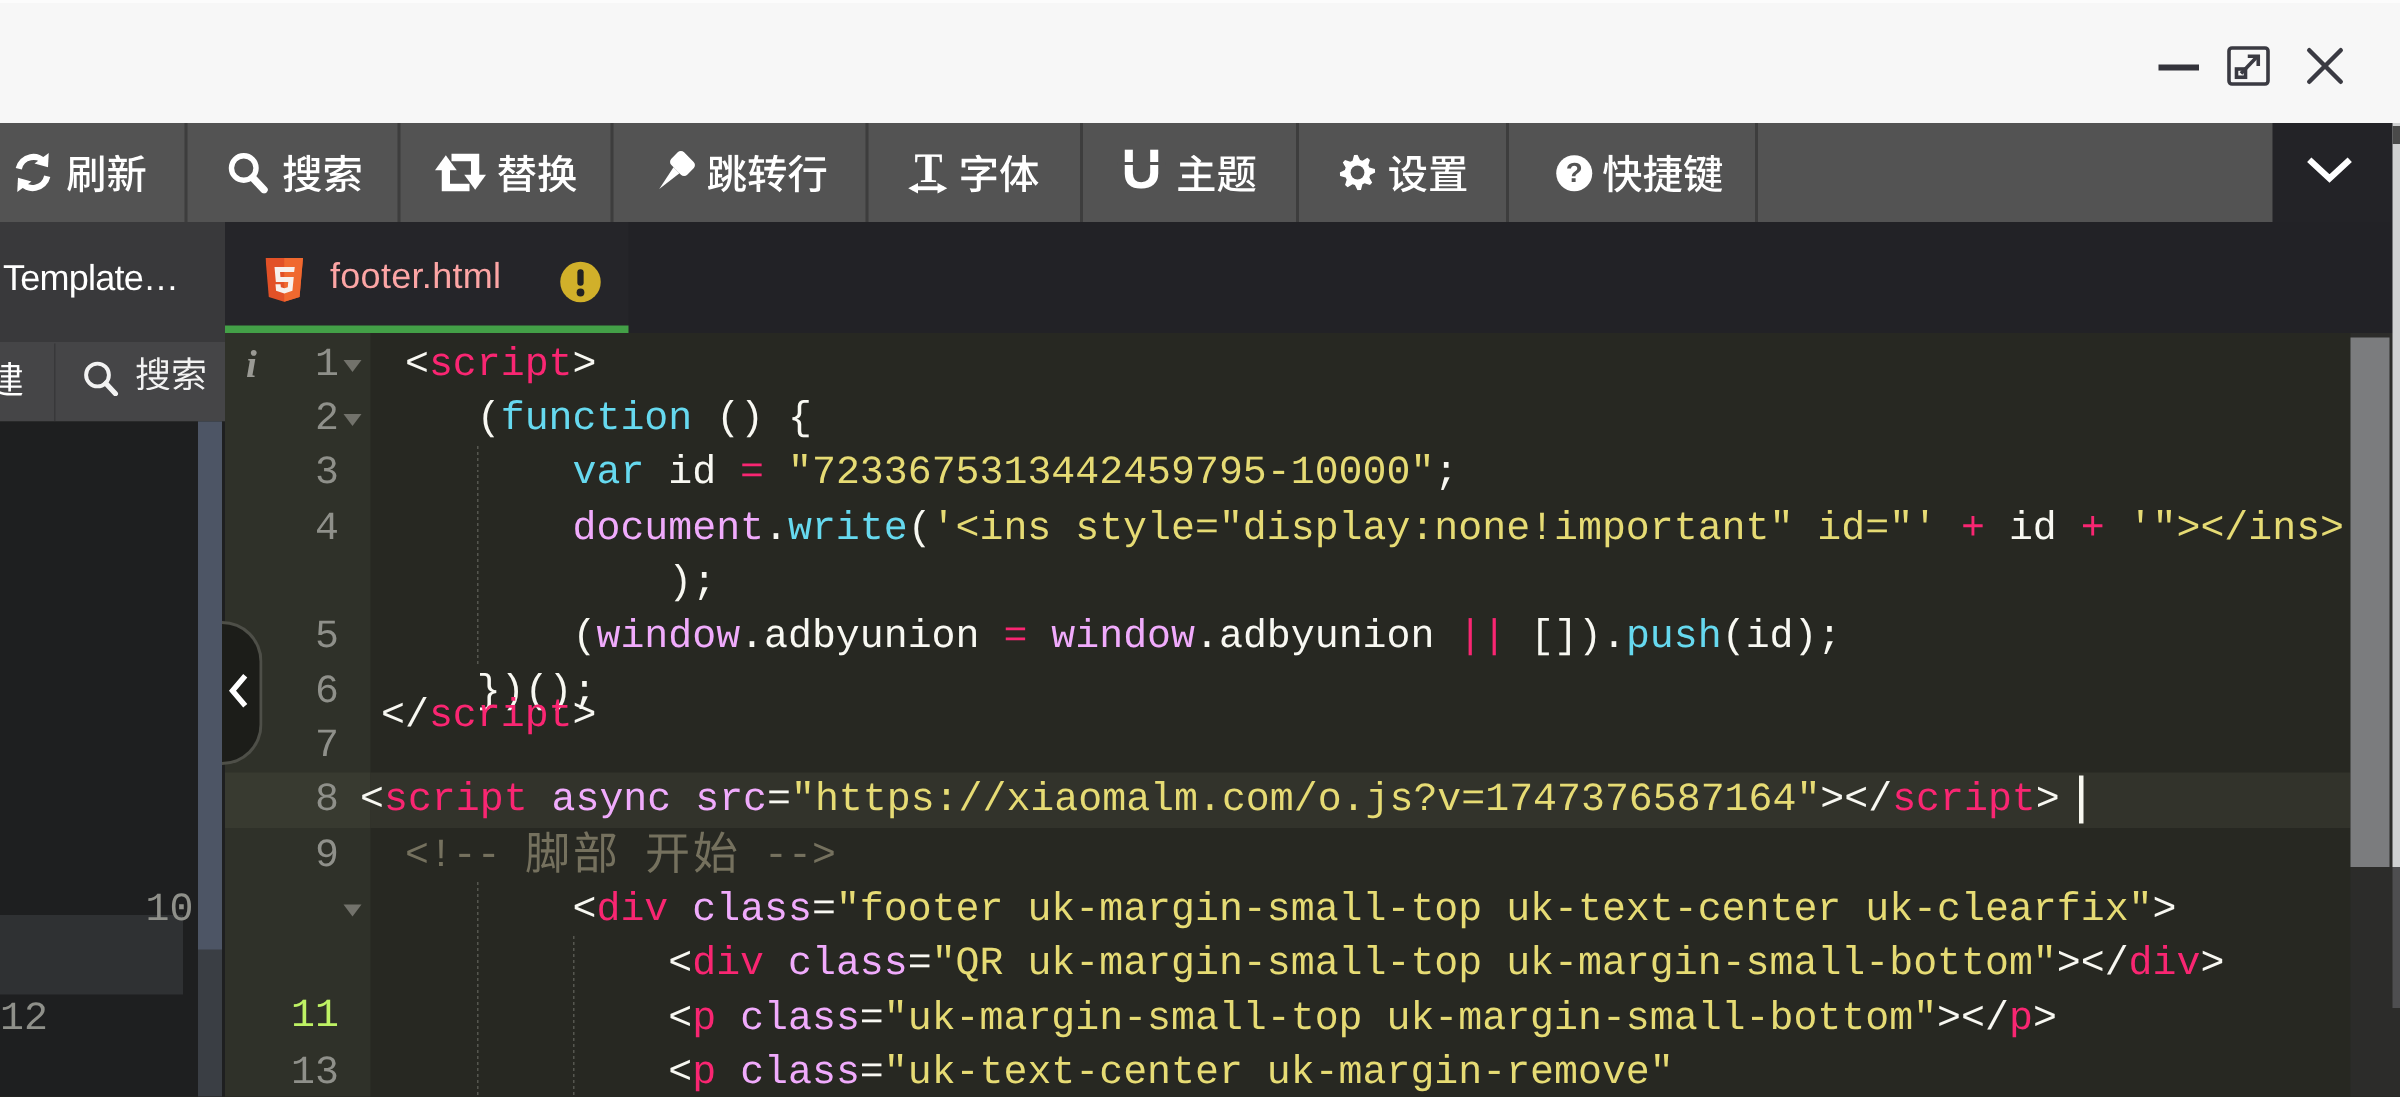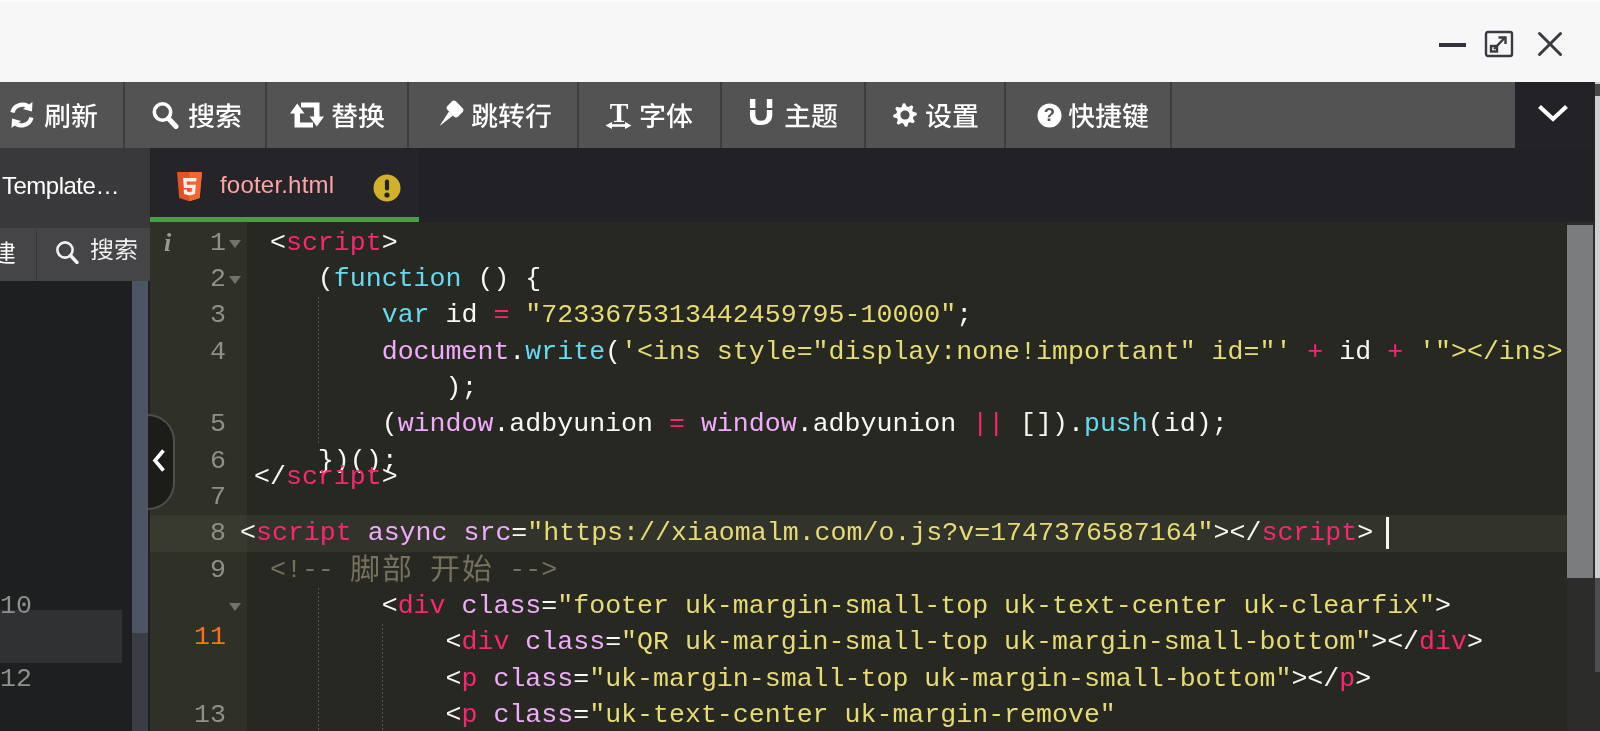--- a/index.html
+++ b/index.html
@@ -143,22 +143,22 @@
 <div class="a" style="left:247px;top:515.2px;width:1320px;height:36.33px;background:#32332b"></div>
 <pre class="a" style="left:0px;top:224.6px;width:226px;text-align:right;color:#8F908A">1</pre>
 <pre class="a" style="left:0px;top:260.9px;width:226px;text-align:right;color:#8F908A">2</pre>
 <pre class="a" style="left:0px;top:297.3px;width:226px;text-align:right;color:#8F908A">3</pre>
 <pre class="a" style="left:0px;top:333.6px;width:226px;text-align:right;color:#8F908A">4</pre>
 <pre class="a" style="left:0px;top:406.2px;width:226px;text-align:right;color:#8F908A">5</pre>
 <pre class="a" style="left:0px;top:442.6px;width:226px;text-align:right;color:#8F908A">6</pre>
 <pre class="a" style="left:0px;top:478.9px;width:226px;text-align:right;color:#8F908A">7</pre>
 <pre class="a" style="left:0px;top:515.2px;width:226px;text-align:right;color:#8F908A">8</pre>
 <pre class="a" style="left:0px;top:551.6px;width:226px;text-align:right;color:#8F908A">9</pre>
-<pre class="a" style="left:0px;top:587.9px;width:226px;text-align:left;color:#8F908A">10</pre>
-<pre class="a" style="left:0px;top:619px;width:226px;text-align:right;color:#f97316">11</pre>
+<pre class="a" style="left:0px;top:587.9px;width:226px;text-align:center;color:#8F908A">10</pre>
+<pre class="a" style="left:0px;top:659px;width:226px;text-align:right;color:#bef264">11</pre>
 <pre class="a" style="left:0px;top:660.6px;width:226px;text-align:left;color:#8F908A">12</pre>
 <pre class="a" style="left:0px;top:696.9px;width:226px;text-align:right;color:#8F908A">13</pre>
 <div class="a" style="left:229px;top:239.6px;width:0;height:0;border-left:6px solid transparent;border-right:6px solid transparent;border-top:8px solid #72726b"></div>
 <div class="a" style="left:229px;top:275.9px;width:0;height:0;border-left:6px solid transparent;border-right:6px solid transparent;border-top:8px solid #72726b"></div>
 <div class="a" style="left:229px;top:602.9px;width:0;height:0;border-left:6px solid transparent;border-right:6px solid transparent;border-top:8px solid #72726b"></div>
 <div class="a" style="left:164px;top:228px;font-family:'Liberation Serif',serif;font-style:italic;font-weight:bold;font-size:26px;color:#9a9a94">i</div>
 <div class="a" style="left:318px;top:297.3px;width:1px;height:145.3px;background:repeating-linear-gradient(to bottom,#55564f 0 2px,transparent 2px 4px)"></div>
 <div class="a" style="left:318px;top:587.9px;width:1px;height:145.3px;background:repeating-linear-gradient(to bottom,#55564f 0 2px,transparent 2px 4px)"></div>
 <div class="a" style="left:382px;top:624.2px;width:1px;height:109.0px;background:repeating-linear-gradient(to bottom,#55564f 0 2px,transparent 2px 4px)"></div>
 <pre class="a" style="left:254px;top:224.6px"> <span class="w">&lt;</span><span class="p">script</span><span class="w">&gt;</span></pre>

